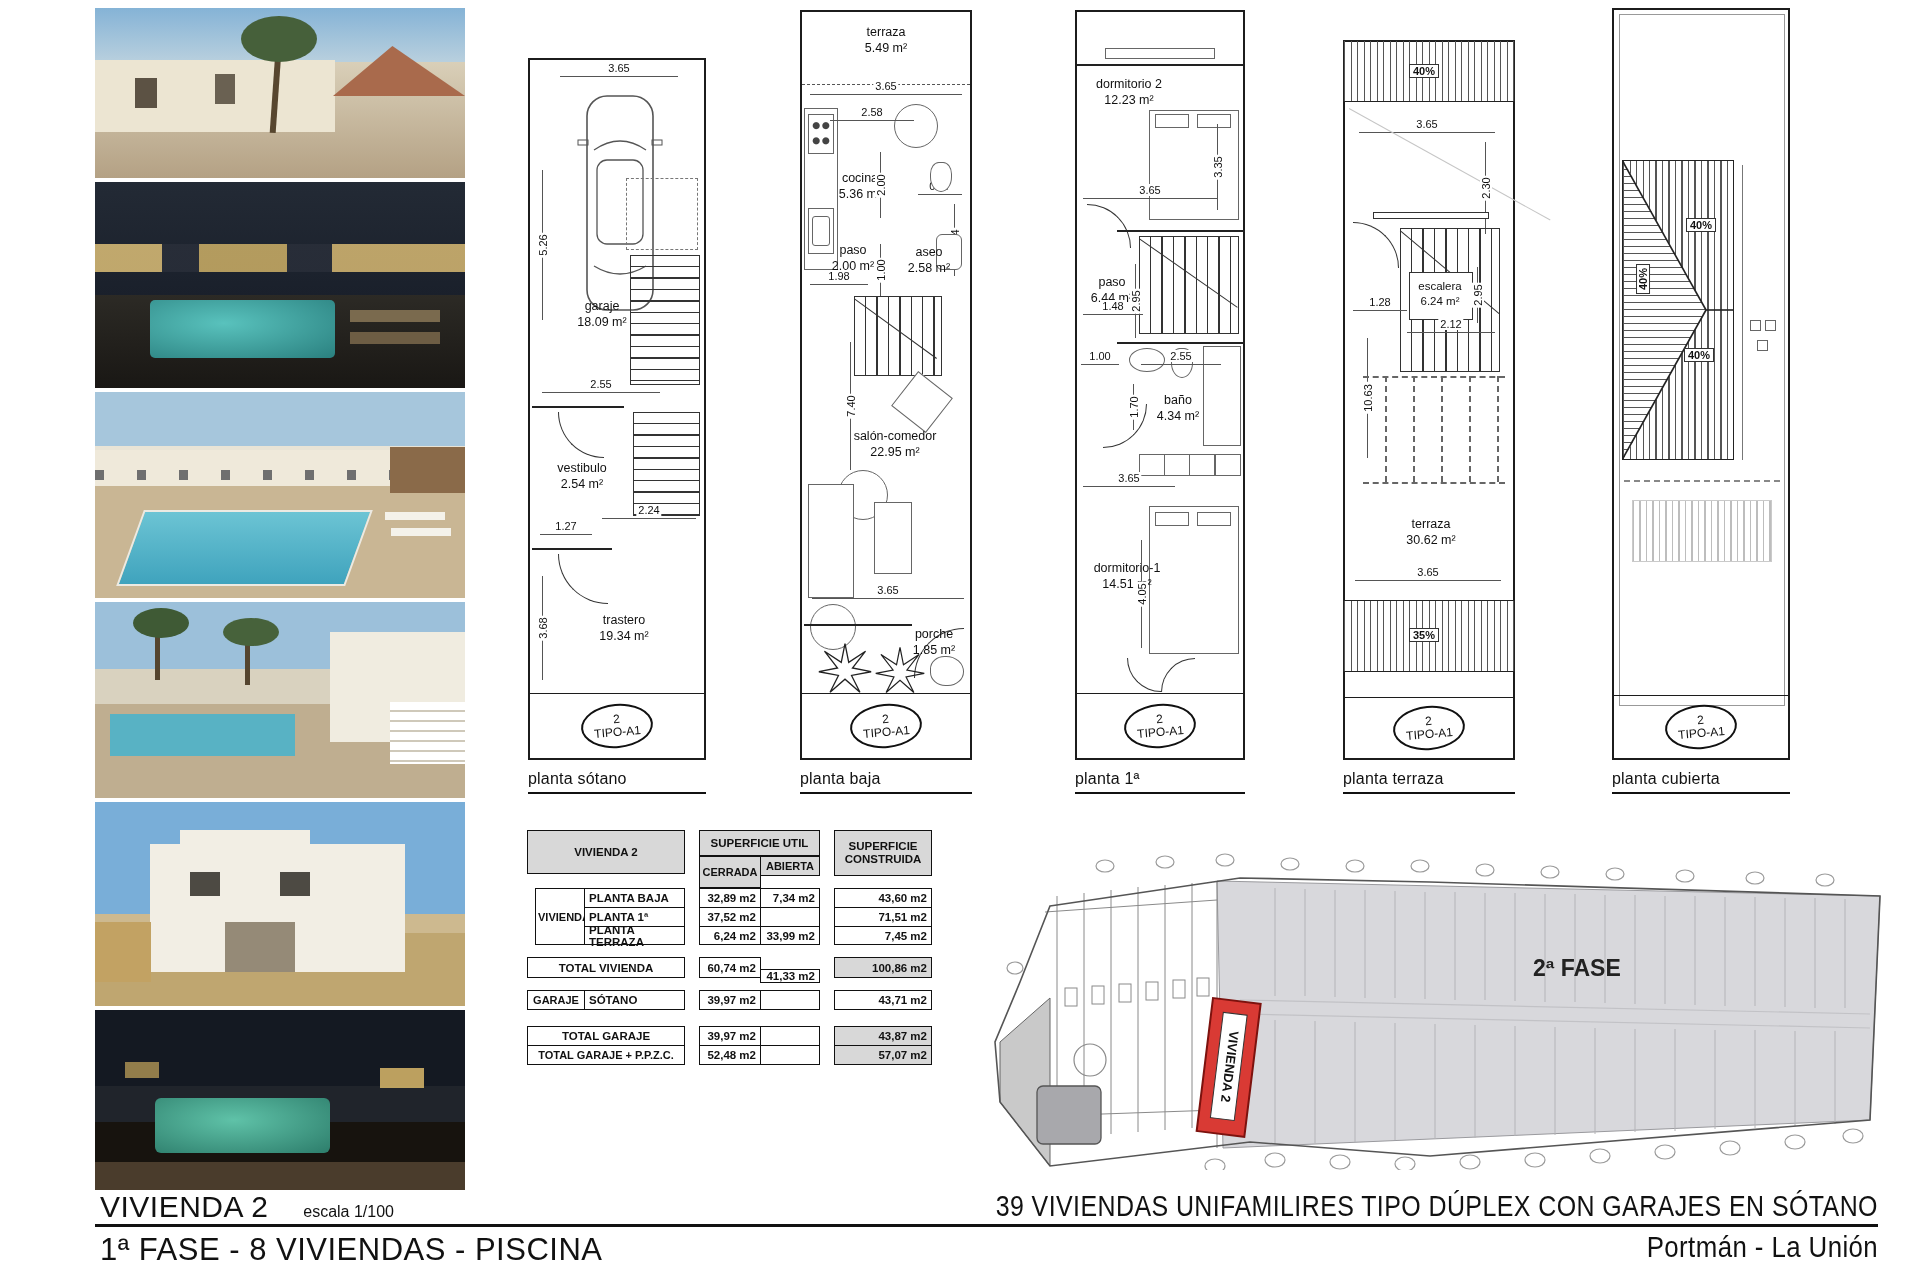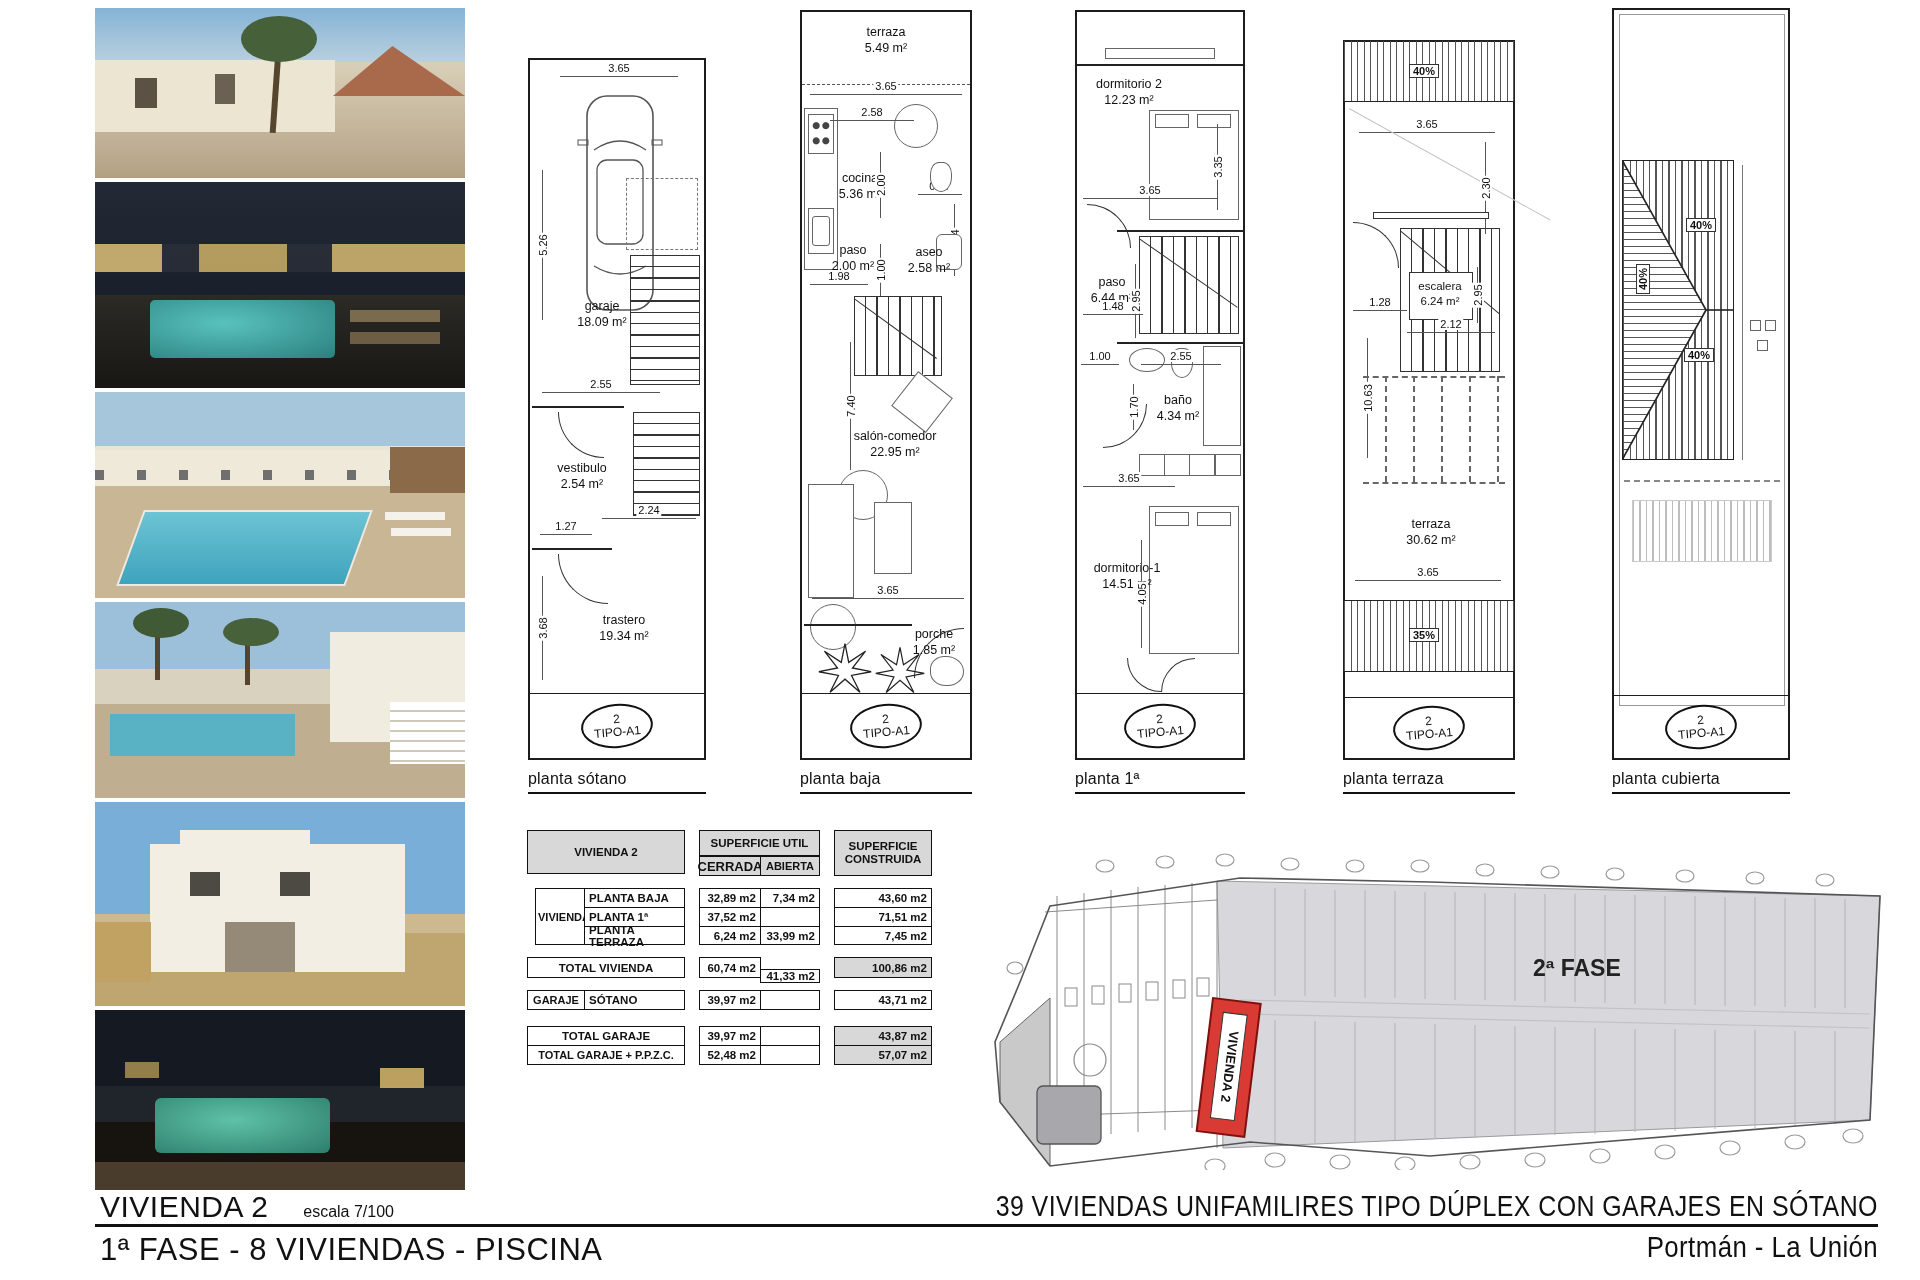--- a/index.html
+++ b/index.html
@@ -407,21 +407,21 @@
       <span>2</span>
       <span>TIPO-A1</span>
     </div>
   </div>
 </div>
 <div class="caption" style="left:1612px;width:178px">planta cubierta</div>
 
 <div class="tbl">
   <div class="tc tg tm" style="left:0;top:0;width:158px;height:44px">VIVIENDA 2</div>
   <div class="tc tg tm" style="left:172px;top:0;width:121px;height:26px">SUPERFICIE UTIL</div>
-  <div class="tc tg tm" style="left:172px;top:26px;width:62px;height:20px;font-size:13px">CERRADA</div>
+  <div class="tc tg tm" style="left:172px;top:26px;width:62px;height:32px;font-size:11px">CERRADA</div>
   <div class="tc tg tm" style="left:233px;top:26px;width:60px;height:20px;font-size:11px">ABIERTA</div>
   <div class="tc tg tm" style="left:307px;top:0;width:98px;height:46px;line-height:1.15">SUPERFICIE CONSTRUIDA</div>
 
   <div class="tc tm" style="left:8px;top:58px;width:58px;height:57px;font-size:11px">VIVIENDA</div>
   <div class="tc tl" style="left:57px;top:58px;width:101px;height:20px">PLANTA BAJA</div>
   <div class="tc tl" style="left:57px;top:77px;width:101px;height:20px">PLANTA 1ª</div>
   <div class="tc tl" style="left:57px;top:96px;width:101px;height:19px">PLANTA TERRAZA</div>
   <div class="tc tv" style="left:172px;top:58px;width:62px;height:20px">32,89 m2</div>
   <div class="tc tv" style="left:233px;top:58px;width:60px;height:20px">7,34 m2</div>
   <div class="tc tv" style="left:172px;top:77px;width:62px;height:20px">37,52 m2</div>
@@ -554,18 +554,18 @@
   <g transform="translate(228,150) rotate(7)">
     <rect width="48" height="134" fill="#d93a34" stroke="#7c120e" stroke-width="2"></rect>
     <rect x="12" y="13" width="24" height="106" fill="#fff" stroke="#333" stroke-width="1"></rect>
     <text transform="translate(24,66) rotate(90)" text-anchor="middle" dominant-baseline="middle" font-size="13" font-weight="bold" fill="#111">VIVIENDA 2</text>
   </g>
   <text x="548" y="128" font-size="23" font-weight="bold" fill="#222">2ª FASE</text>
 </svg>
 
 <div class="bigtitle" style="left:100px;top:1190px">
   <span>VIVIENDA 2</span>
-  <span style="font-size:16px;margin-left:26px;letter-spacing:0">escala 7/100</span>
+  <span style="font-size:16px;margin-left:26px;letter-spacing:0">escala 1/100</span>
 </div>
 <div class="abs" style="left:95px;top:1224px;width:1783px;height:2.5px;background:#111"></div>
 <div class="bigtitle" style="left:100px;top:1232px;font-size:31px">1ª FASE - 8 VIVIENDAS - PISCINA</div>
 <div class="bigtitle narrow" style="right:42px;top:1190px;font-size:29px;font-weight:500;text-align:right">39 VIVIENDAS UNIFAMILIRES TIPO DÚPLEX CON GARAJES EN SÓTANO</div>
 <div class="bigtitle narrow" style="right:42px;top:1230px;font-size:30px;font-weight:500;text-align:right">Portmán - La Unión</div>
 
 </body></html>

